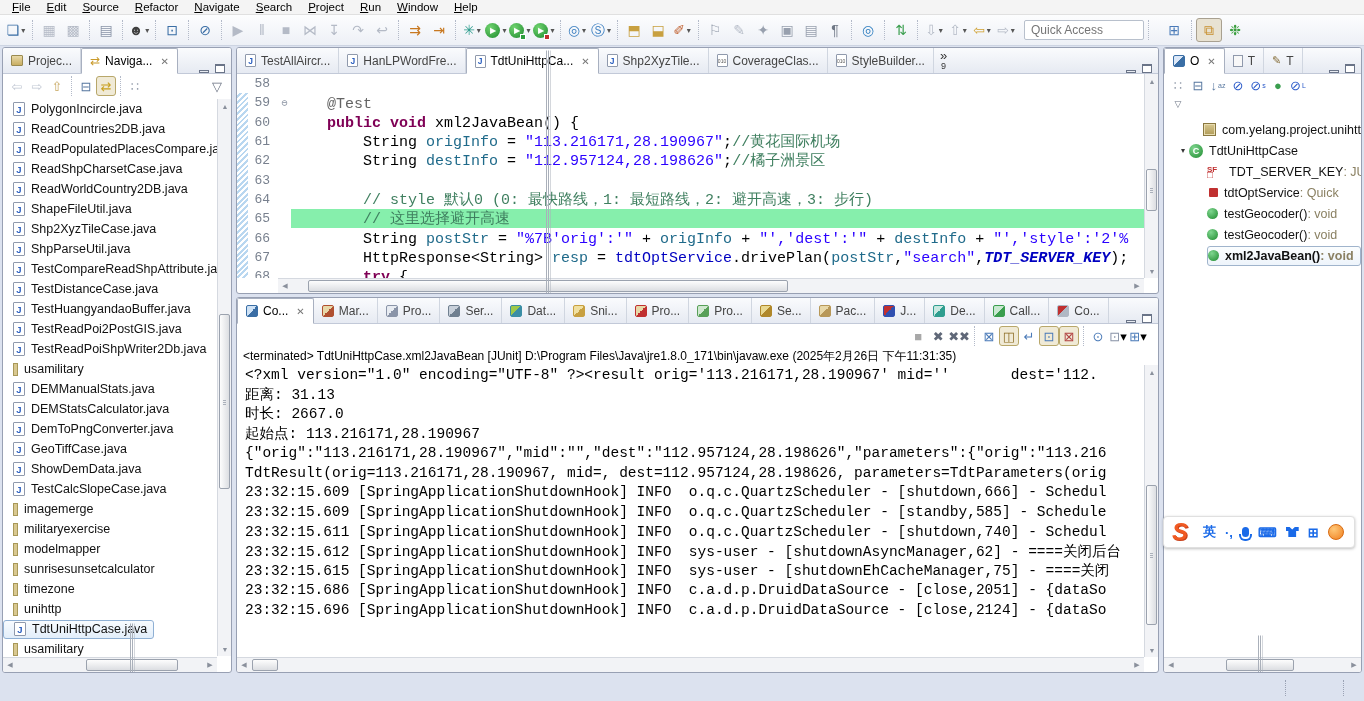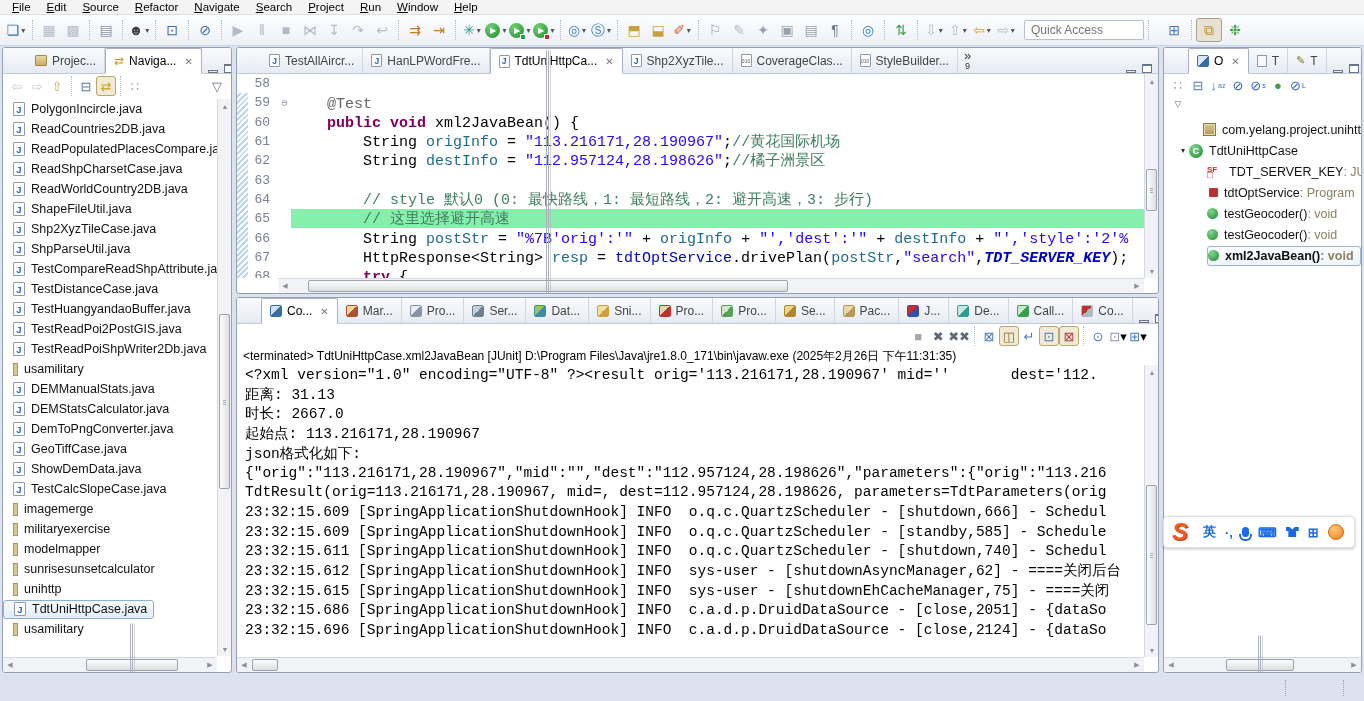--- a/index.html
+++ b/index.html
@@ -20,21 +20,21 @@
   .tsep { width:1px; height:20px; border-left:1px dotted #b3bac9; margin:0 4px; }
   .runcircle { width:15px; height:15px; border-radius:50%; background:radial-gradient(circle at 35% 30%, #6fd36f, #1e8a2e); color:#fff; font-size:8px; display:flex; align-items:center; justify-content:center; position:relative;}
   .runcircle .badge { position:absolute; right:-2px; bottom:-2px; width:6px; height:6px; border:1px solid #fff; }
   #quick-access { width:120px; height:20px; border:1px solid #b8c0cc; border-radius:2px; font-size:12px; padding:0 6px; color:#555; background:#fff; margin-left:6px;}
   #persp { display:flex; align-items:center; margin-left:8px; }
   .pbtn { display:inline-flex; align-items:center; justify-content:center; width:26px; height:24px; border-radius:3px;}
   .pbtn.pressed { border:1px solid #a8a090; background:#e8e2d2; }
 
   
   .panel { position:absolute; background:#fff; border:1px solid #98a0b3; border-radius:3px; overflow:hidden; }
-  .tabstrip { display:flex; align-items:flex-end; background:linear-gradient(#fafbfd,#e6eaf2); border-bottom:1px solid #c2c9d8;padding-left:24px; }
+  .tabstrip { display:flex; align-items:flex-end; background:linear-gradient(#fafbfd,#e6eaf2); border-bottom:1px solid #c2c9d8; }
   .tab { display:flex; align-items:center; gap:5px; padding:0 8px; height:25px; font-size:12px; color:#444; border-right:1px solid #d0d6e0; white-space:nowrap; cursor:default;}
   .tab.active { background:#fff; color:#000; border-top:1px solid #a8b0c0; border-left:1px solid #a8b0c0; border-right:1px solid #a8b0c0; border-bottom:1px solid #fff; margin-bottom:-1px; height:26px; border-radius:2px 2px 0 0;}
   .tab .close { font-size:10px; color:#777; margin-left:3px; }
   .winbtns { margin-left:auto; display:flex; align-items:center; gap:6px; padding:0 6px; }
   .wmin { width:10px; height:3px; border:1px solid #6a7488; background:#e8ecf2; margin-top:6px;}
   .wmax { width:10px; height:9px; border:1px solid #6a7488; border-top:2px solid #6a7488; background:#fff;}
 
   
   .viewtb { display:flex; align-items:center; height:24px; padding:0 4px; background:#fff; }
   .vbtn { display:inline-flex; align-items:center; justify-content:center; height:20px; min-width:20px; border-radius:3px; font-size:13px; position:relative;}
@@ -426,20 +426,23 @@
         <div class="frow folder">
           <span>militaryexercise</span>
         </div>
         <div class="frow folder">
           <span>modelmapper</span>
         </div>
         <div class="frow folder">
           <span>sunrisesunsetcalculator</span>
         </div>
         <div class="frow folder">
+          <span>timezone</span>
+        </div>
+        <div class="frow folder">
           <span>unihttp</span>
         </div>
         <div class="frow">
           <span class="fsel">
             <span class="jicon">J</span>
             <span>TdtUniHttpCase.java</span>
           </span>
         </div>
         <div class="frow folder">
           <span>usamilitary</span>
@@ -672,21 +675,20 @@
           <span class="g" style="color: rgb(74, 122, 184);">⊞</span>
           <span class="drop">▾</span>
         </span>
       </div>
     <div id="console-title">&lt;terminated&gt; TdtUniHttpCase.xml2JavaBean [JUnit] D:\Program Files\Java\jre1.8.0_171\bin\javaw.exe (2025年2月26日 下午11:31:35)</div>
     <div id="console-text">
         <div class="cline">&lt;?xml version="1.0" encoding="UTF-8" ?&gt;&lt;result orig='113.216171,28.190967' mid=''       dest='112.</div>
         <div class="cline">距离: 31.13</div>
         <div class="cline">时长: 2667.0</div>
         <div class="cline">起始点: 113.216171,28.190967</div>
-        <div class="cline">json格式化如下:</div>
         <div class="cline">{"orig":"113.216171,28.190967","mid":"","dest":"112.957124,28.198626","parameters":{"orig":"113.216</div>
         <div class="cline">TdtResult(orig=113.216171,28.190967, mid=, dest=112.957124,28.198626, parameters=TdtParameters(orig</div>
         <div class="cline">23:32:15.609 [SpringApplicationShutdownHook] INFO  o.q.c.QuartzScheduler - [shutdown,666] - Schedul</div>
         <div class="cline">23:32:15.609 [SpringApplicationShutdownHook] INFO  o.q.c.QuartzScheduler - [standby,585] - Schedule</div>
         <div class="cline">23:32:15.611 [SpringApplicationShutdownHook] INFO  o.q.c.QuartzScheduler - [shutdown,740] - Schedul</div>
         <div class="cline">23:32:15.612 [SpringApplicationShutdownHook] INFO  sys-user - [shutdownAsyncManager,62] - ====关闭后台</div>
         <div class="cline">23:32:15.615 [SpringApplicationShutdownHook] INFO  sys-user - [shutdownEhCacheManager,75] - ====关闭</div>
         <div class="cline">23:32:15.686 [SpringApplicationShutdownHook] INFO  c.a.d.p.DruidDataSource - [close,2051] - {dataSo</div>
         <div class="cline">23:32:15.696 [SpringApplicationShutdownHook] INFO  c.a.d.p.DruidDataSource - [close,2124] - {dataSo</div>
       </div>
@@ -768,21 +770,21 @@
         <div class="orow">
           <span style="width: 30px; flex: 0 0 auto;"></span>
           <span class="oi oi-sf">SF</span>
           <span>TDT_SERVER_KEY</span>
           <span class="osuffix"> : JUnit</span>
         </div>
         <div class="orow">
           <span style="width: 32px; flex: 0 0 auto;"></span>
           <span class="oi oi-f"></span>
           <span>tdtOptService</span>
-          <span class="osuffix"> : Program</span>
+          <span class="osuffix"> : Quick</span>
         </div>
         <div class="orow">
           <span style="width: 30px; flex: 0 0 auto;"></span>
           <span class="oi oi-m"></span>
           <span>testGeocoder()</span>
           <span class="osuffix"> : void</span>
         </div>
         <div class="orow">
           <span style="width: 30px; flex: 0 0 auto;"></span>
           <span class="oi oi-m"></span>

